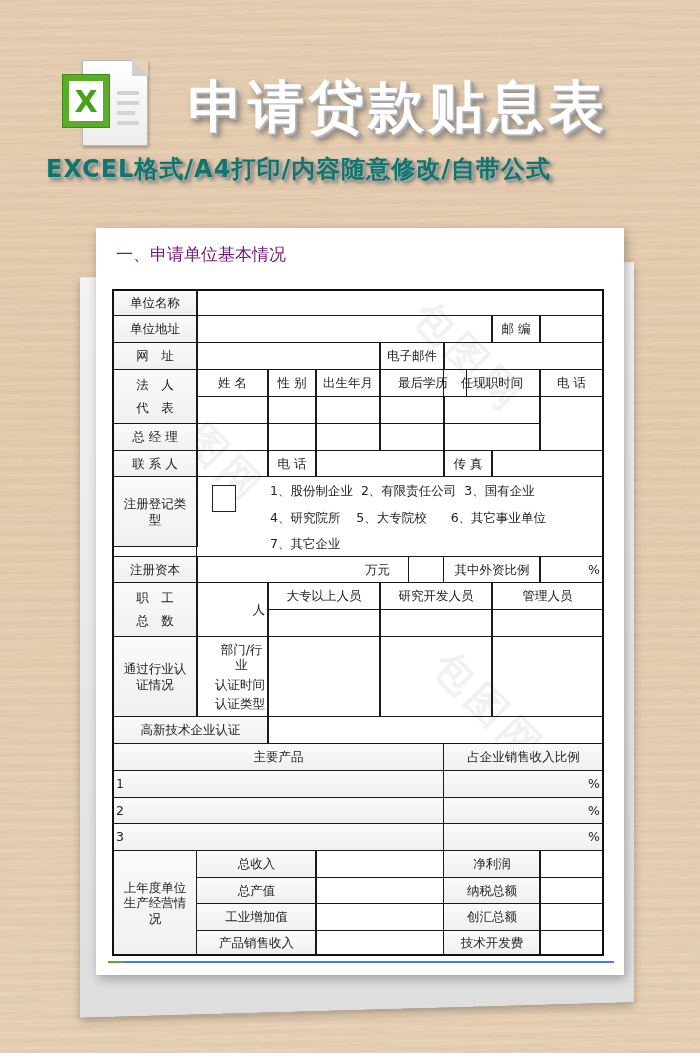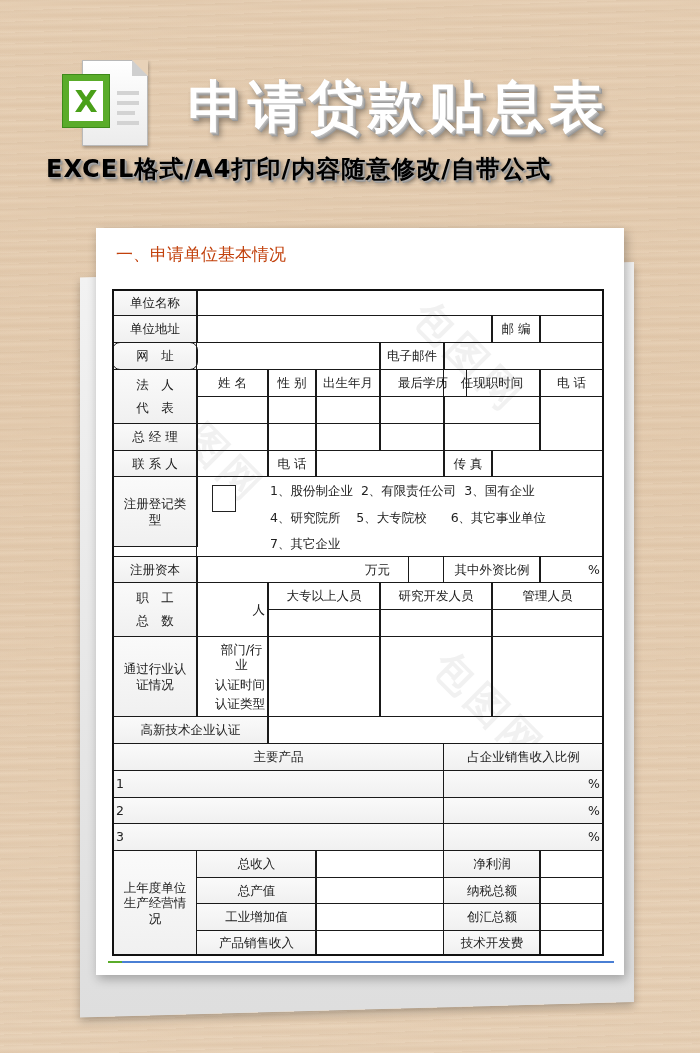--- a/index.html
+++ b/index.html
@@ -30,36 +30,36 @@
     position:absolute; left:6px; top:6px; right:6px; bottom:6px; background:#fff;
     display:flex; align-items:center; justify-content:center;
     color:#4aa019; font-weight:bold; font-size:30px; font-family:"DejaVu Sans", sans-serif;
   }
   .main-title {
     position:absolute; left:188px; top:70px; font-size:56px; font-weight:bold; color:#fff;
     letter-spacing:4px;
     text-shadow: 1px 1px 0 #bbb, 2px 2px 0 #aaa, 3px 3px 0 #999, 4px 5px 6px rgba(0,0,0,0.45);
   }
   .sub-title {
-    position:absolute; left:46px; top:153px; font-size:24px; font-weight:bold; color:#000000;
+    position:absolute; left:46px; top:153px; font-size:24px; font-weight:bold; color:#0f766e;
     letter-spacing:1px;
     text-shadow: 1px 1px 0 #aaa, 2px 2px 0 #999, 3px 3px 4px rgba(0,0,0,0.5);
   }
   .paper-back {
     position:absolute; left:80px; top:262px; width:554px; height:740px;
     background:linear-gradient(180deg,#f2f2f2,#dedede);
     transform:skewY(-1.6deg); transform-origin:right top;
     box-shadow:0 4px 8px rgba(0,0,0,0.25);
   }
   .paper {
     position:absolute; left:96px; top:228px; width:528px; height:747px;
     background:#fff; box-shadow:2px 4px 10px rgba(0,0,0,0.28);
   }
   .section-title {
-    position:absolute; left:116px; top:243px; font-size:17px; color:#c2410c;
+    position:absolute; left:116px; top:243px; font-size:17px; color:#701a75;
   }
   .grid { position:absolute; left:0; top:0; width:700px; height:1053px; }
   .cell {
     position:absolute; box-sizing:border-box; border:1.5px solid #1a1a1a;
     display:flex; align-items:center; justify-content:center;
     font-size:12.5px; color:#222; text-align:center; line-height:1.25;
     background:transparent;
   }
   .cell.lbl { background:linear-gradient(180deg,#fafafa,#f0f0f0); }
   .cell.left { justify-content:flex-start; padding-left:3px; }
@@ -106,21 +106,21 @@
 <div class="grid">
 
   <div class="cell lbl" style="left:112px;top:289px;width:86px;height:27px;">单位名称</div>
   <div class="cell" style="left:196px;top:289px;width:408px;height:27px;"></div>
 
   <div class="cell lbl" style="left:112px;top:315px;width:86px;height:28px;">单位地址</div>
   <div class="cell" style="left:196px;top:315px;width:297px;height:28px;"></div>
   <div class="cell" style="left:491px;top:315px;width:50px;height:28px;">邮 编</div>
   <div class="cell" style="left:539px;top:315px;width:65px;height:28px;"></div>
 
-  <div class="cell lbl" style="left:112px;top:342px;width:86px;height:28px;border-radius:8px;">网　址</div>
+  <div class="cell lbl" style="left:112px;top:342px;width:86px;height:28px;">网　址</div>
   <div class="cell" style="left:196px;top:342px;width:185px;height:28px;"></div>
   <div class="cell" style="left:379px;top:342px;width:66px;height:28px;">电子邮件</div>
   <div class="cell" style="left:443px;top:342px;width:161px;height:28px;"></div>
 
   <div class="cell lbl stack" style="left:112px;top:369px;width:86px;height:55px;">
     <span>法　人</span>
     <span>代　表</span>
   </div>
   <div class="cell" style="left:196px;top:369px;width:73px;height:28px;">姓 名</div>
   <div class="cell" style="left:267px;top:369px;width:50px;height:28px;">性 别</div>

